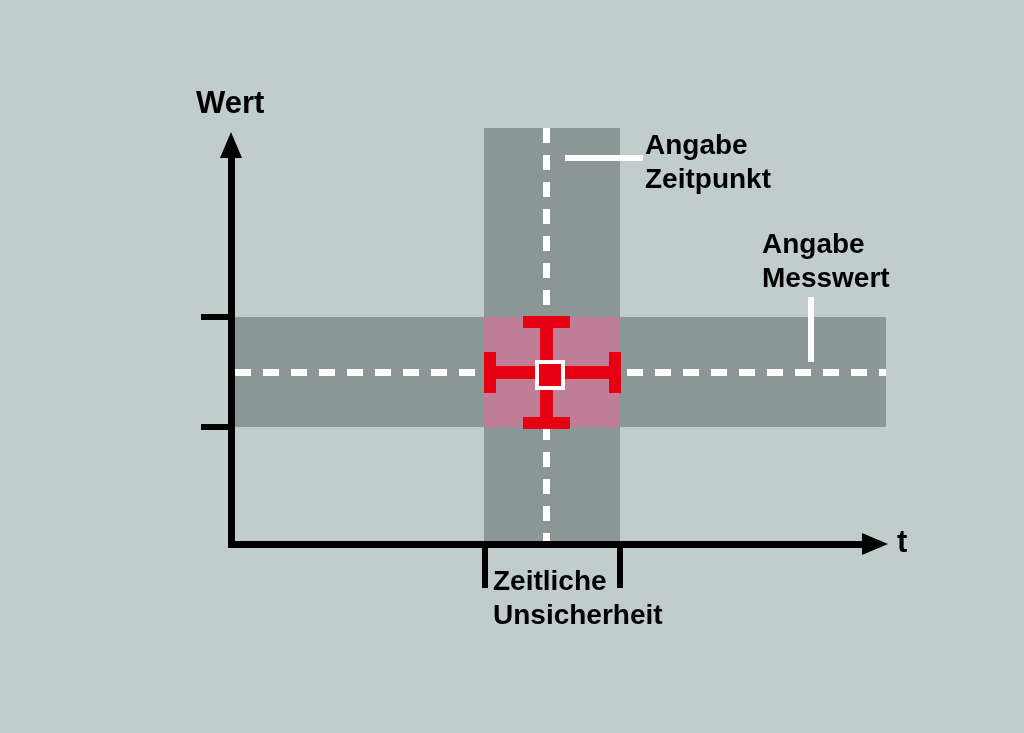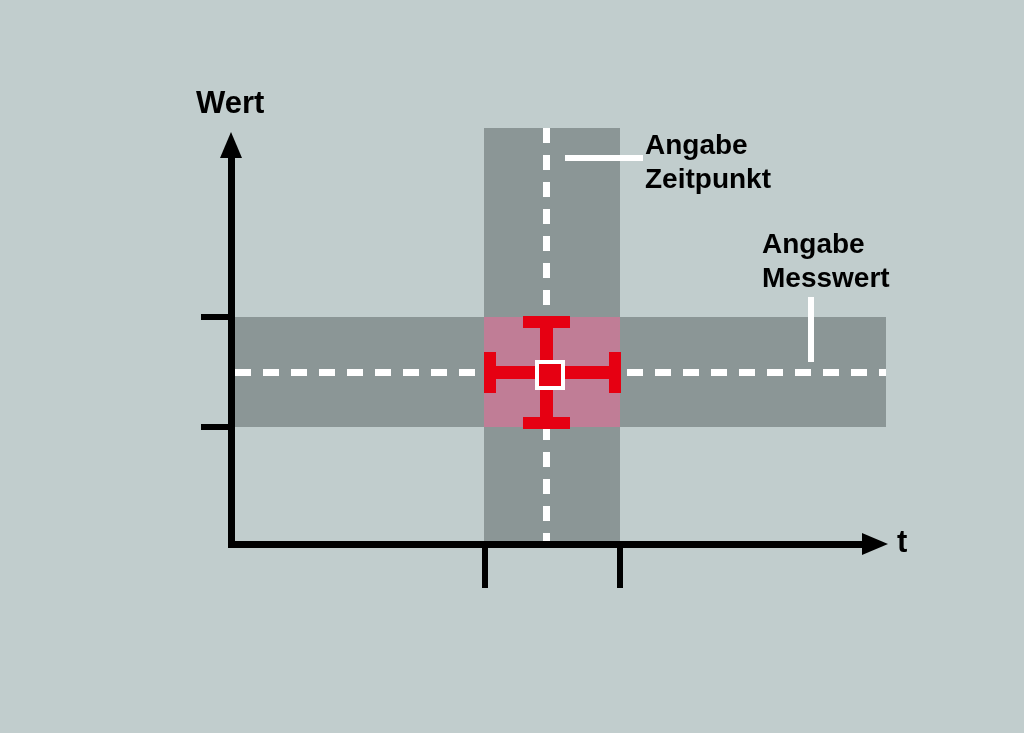--- a/index.html
+++ b/index.html
@@ -238,14 +238,16 @@
 
   <div id="leader-zeitpunkt" class="leader"></div>
   <div id="leader-messwert" class="leader"></div>
 
   <div id="label-wert" class="label">Wert</div>
   <div id="label-t" class="label">t</div>
   <div id="label-angabe-zeitpunkt" class="label">Angabe
 Zeitpunkt</div>
   <div id="label-angabe-messwert" class="label">Angabe
 Messwert</div>
+  <div id="label-zeitliche-unsicherheit" class="label">Zeitliche
+Unsicherheit</div>
 
 </div>
 
 </body></html>

